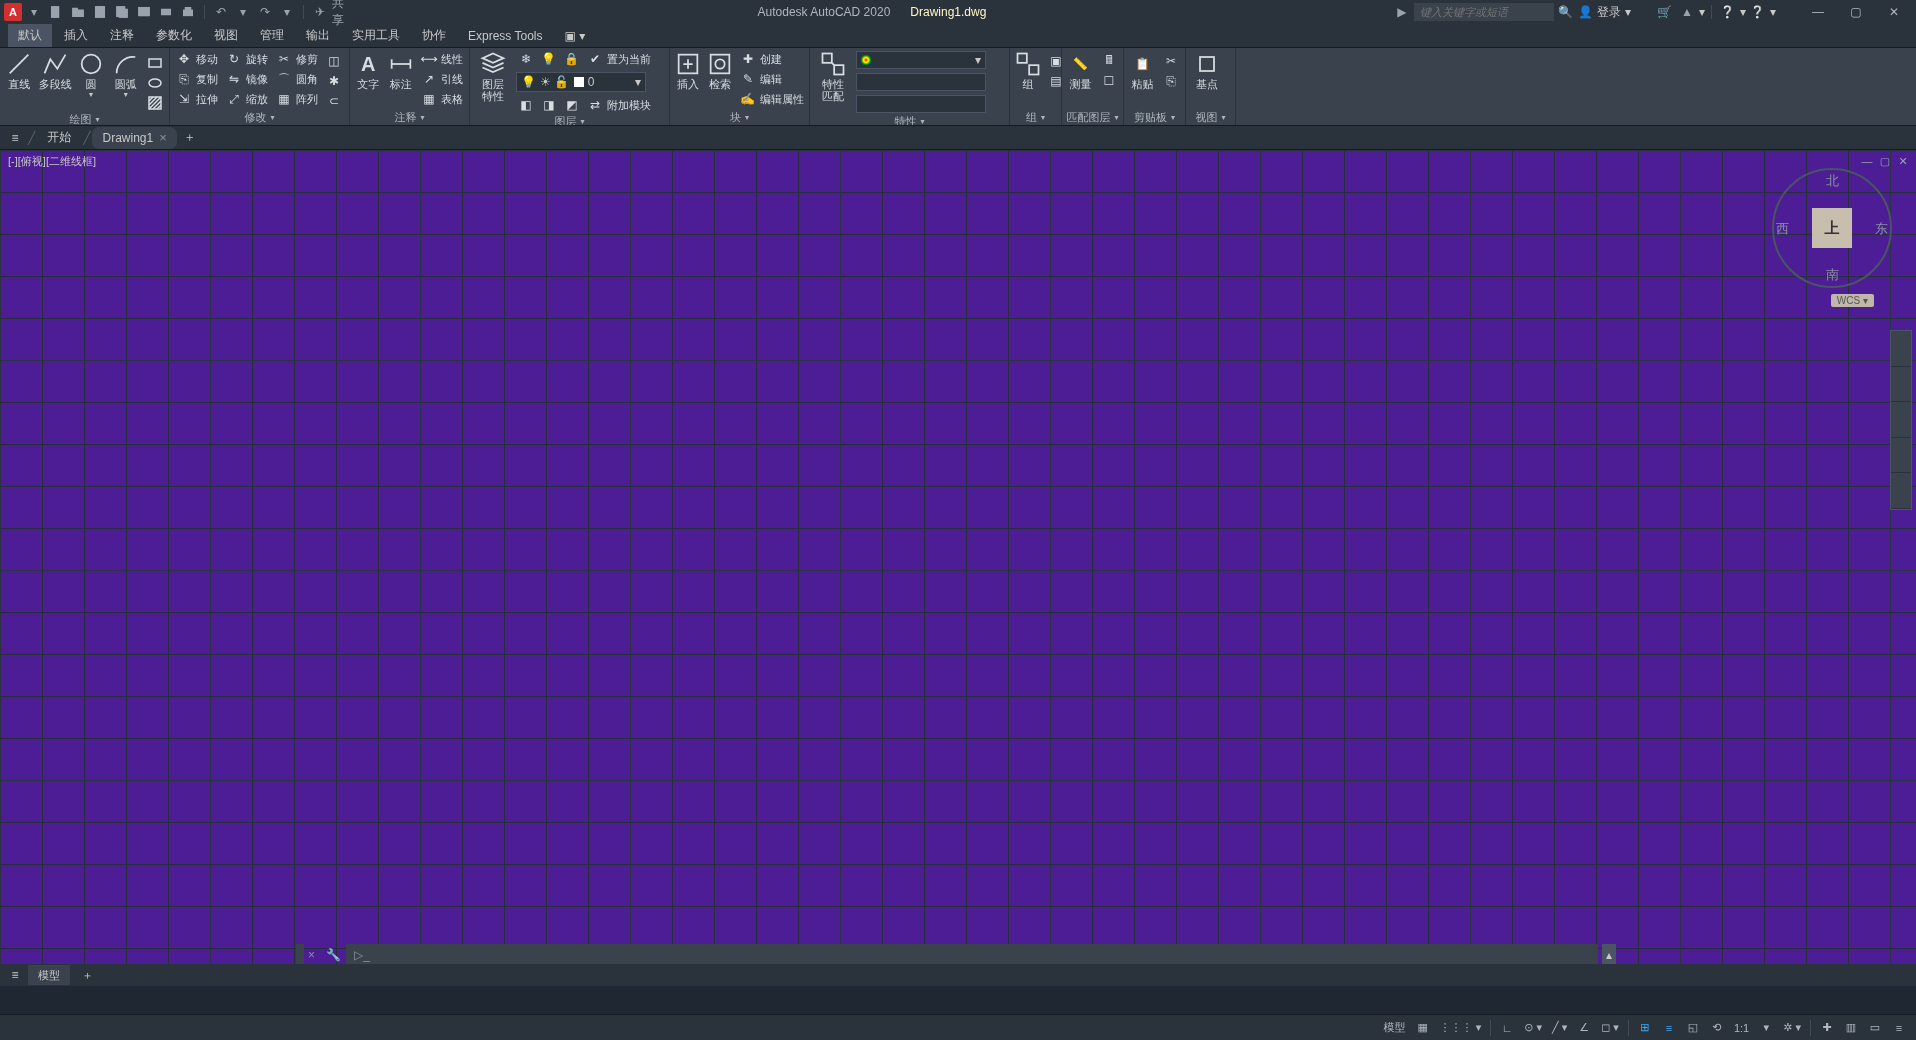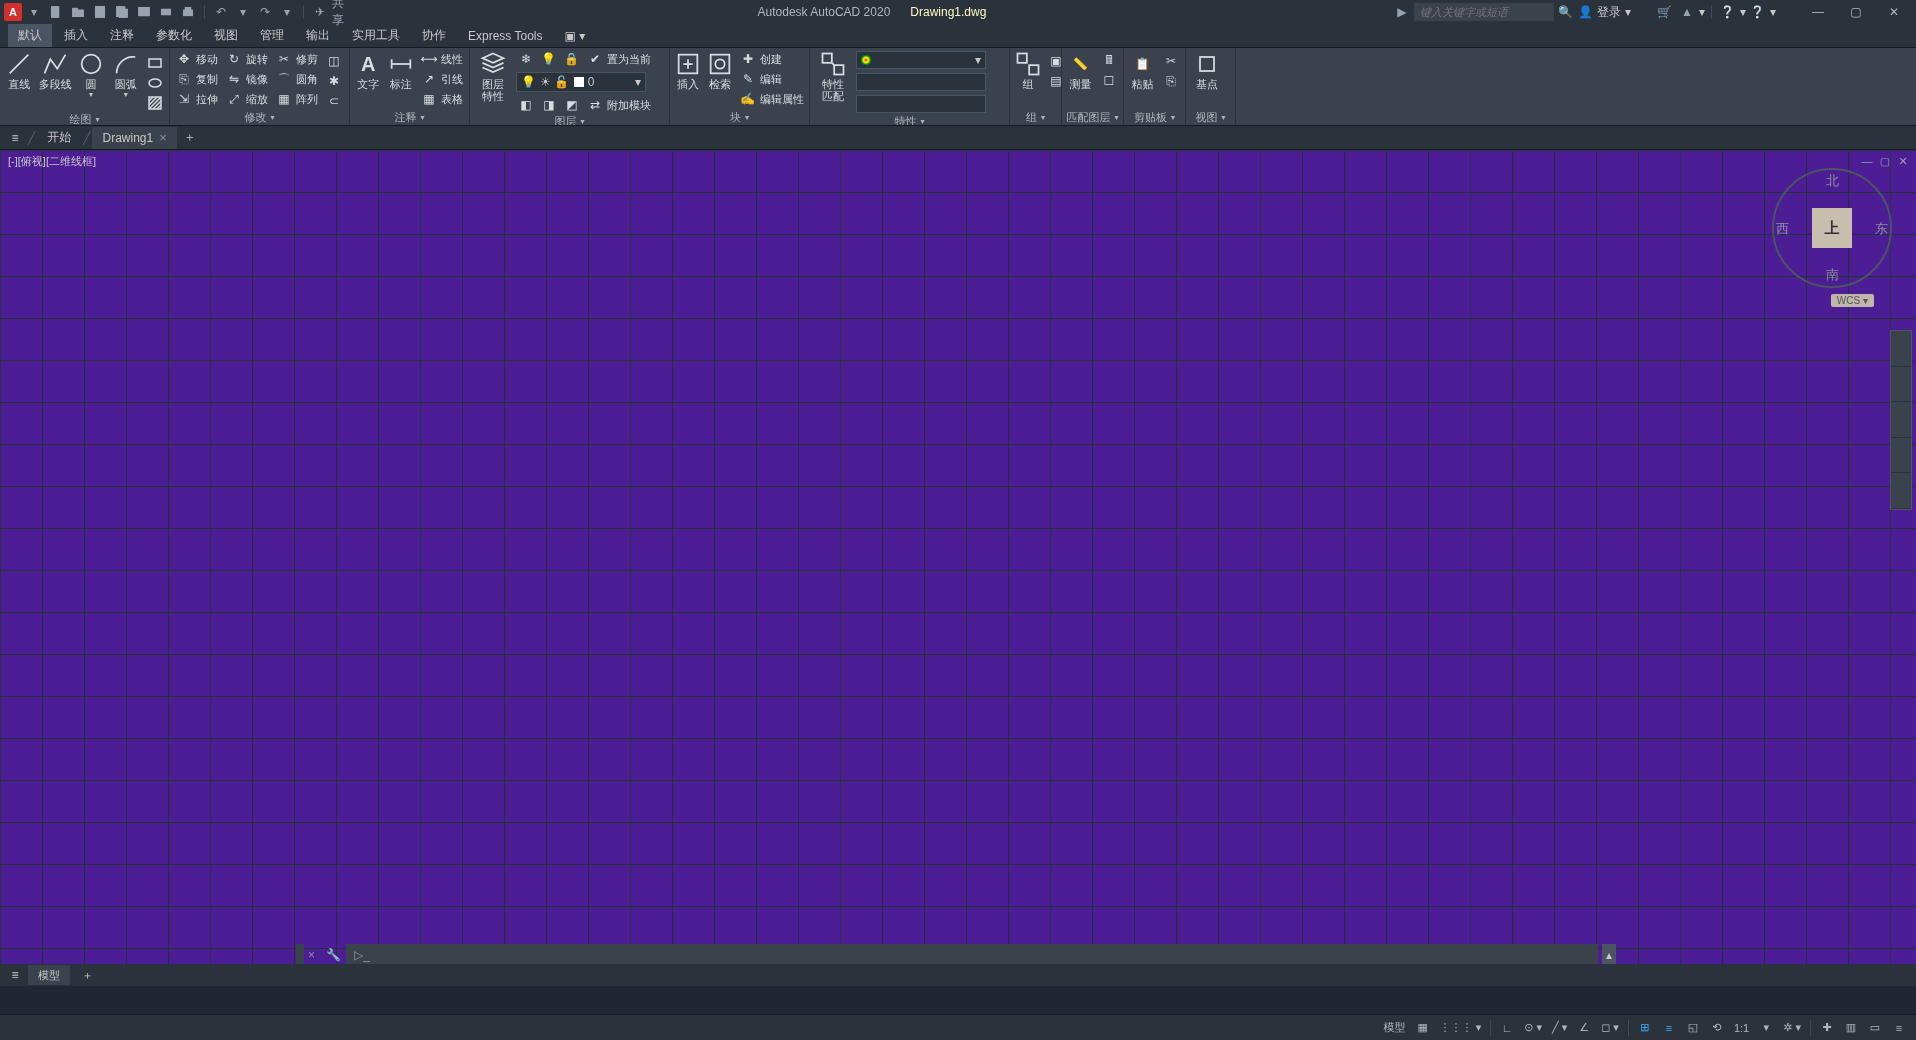--- a/index.html
+++ b/index.html
@@ -40,21 +40,21 @@
 .small-tool .lbl { font-size: 11px; color: #d8dde2; white-space: nowrap; }
 
 .layer-dd { width: 130px; height: 20px; background: #2a323c; border: 1px solid #4a5462; display: flex; align-items: center; padding: 0 4px; gap: 4px; margin: 2px 0; }
 .layer-dd .sw { width: 10px; height: 10px; background: #fff; }
 .prop-dd { width: 130px; height: 18px; background: #2a323c; border: 1px solid #4a5462; margin: 1px 0; }
 
 
 .filetabs { height: 24px; background: #2a323c; display: flex; align-items: center; padding-left: 4px; gap: 2px; border-bottom: 1px solid #141a22; }
 .burger { width: 22px; height: 22px; display: flex; align-items: center; justify-content: center; cursor: pointer; }
 .ftab { height: 22px; padding: 0 10px; display: flex; align-items: center; gap: 6px; cursor: pointer; font-size: 12px; color: #c8c8c8; }
-.ftab.active { background: #39424d; }
+.ftab.active { background: #39424d; border-radius: 7px; }
 .ftab .x { color: #8a929a; font-size: 13px; }
 .ftab-add { width: 22px; height: 22px; display: flex; align-items: center; justify-content: center; color: #c8c8c8; cursor: pointer; }
 
 
 .canvas-wrap { position: relative; height: 836px; background: #4c1d95; overflow: hidden; }
 .grid { position: absolute; inset: 0;
   background-image:
     linear-gradient(#2a3440 1px, transparent 1px),
     linear-gradient(90deg, #2a3440 1px, transparent 1px),
     linear-gradient(#252e39 1px, transparent 1px),

